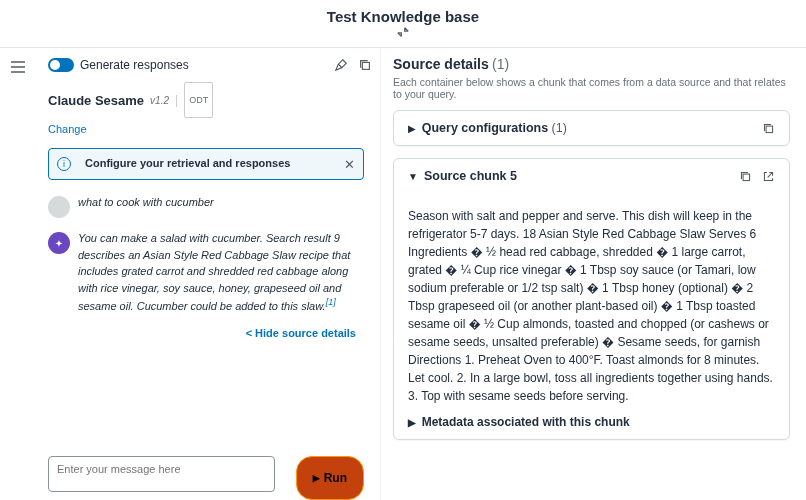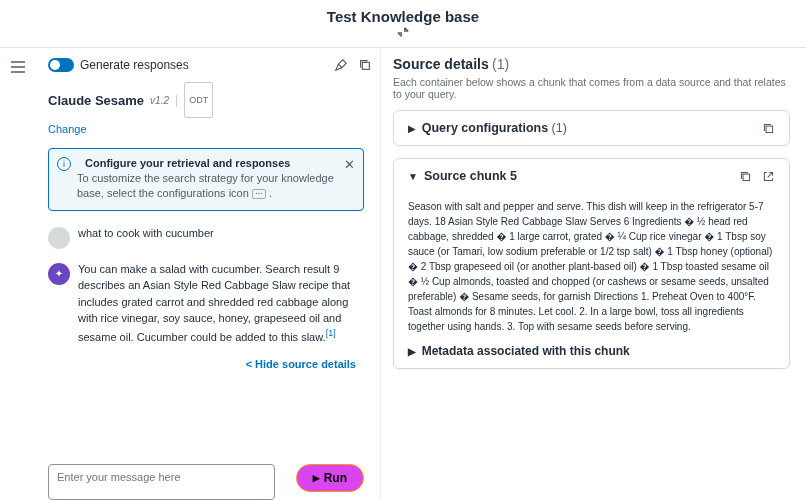--- a/index.html
+++ b/index.html
@@ -24,40 +24,40 @@
 .info-box { margin: 4px 8px 10px 8px; border: 1px solid #0073bb; border-radius: 4px; background: #f0f7fb; padding: 8px 26px 8px 28px; position: relative; font-size: 11px; }
 .info-box .info-ic { position: absolute; left: 8px; top: 8px; width: 14px; height: 14px; border: 1.5px solid #0073bb; border-radius: 50%; color: #0073bb; font-size: 9px; line-height: 12px; text-align: center; }
 .info-box .close-ic { position: absolute; right: 8px; top: 8px; color: #545b64; cursor: pointer; font-size: 13px; }
 .info-title { font-weight: 700; margin-bottom: 2px; margin-left: 8px; }
 .info-text { color: #545b64; line-height: 1.4; }
 .cfg-dots { display: inline-block; border: 1px solid #aaa; border-radius: 2px; padding: 0 2px; font-size: 8px; line-height: 8px; vertical-align: middle; }
 .chat { flex: 1; overflow: auto; padding: 4px 8px; }
 .msg { display: flex; gap: 8px; margin-bottom: 12px; }
 .avatar { width: 22px; height: 22px; border-radius: 50%; background: #d5dbdb; flex-shrink: 0; margin-top: 2px; }
 .avatar.bot { background: #6b46c1; color: #fff; display: flex; align-items: center; justify-content: center; font-size: 10px; }
-.msg-text { font-size: 11px; color: #232f3e; line-height: 1.5; }
+.msg-text { font-size: 11px; color: #232f3e; line-height: 1.5; font-style: italic; }
 .citation { color: #0073bb; font-size: 9px; vertical-align: super; }
 .hide-link { text-align: right; padding: 0 8px; }
 .hide-link a { color: #0073bb; font-size: 11px; font-weight: 700; text-decoration: none; }
 .composer { display: flex; gap: 21px; padding: 8px; }
 .composer textarea { flex: 1; border: 1px solid #879596; border-radius: 4px; padding: 6px 8px; font-size: 11px; color: #687078; resize: none; height: 36px; font-family: inherit; }
-.run-btn { background: #d946ef; border: 1px solid #ff9900; border-radius: 16px; padding: 4px 16px; font-size: 12px; font-weight: 700; display: flex; align-items: center; gap: 4px; cursor: pointer; height: 28px; align-self: flex-start; }
+.run-btn { background: #c2410c; border: 1px solid #ff9900; border-radius: 16px; padding: 4px 16px; font-size: 12px; font-weight: 700; display: flex; align-items: center; gap: 4px; cursor: pointer; height: 44px; align-self: flex-start; }
 .run-btn::before { content: "▶"; font-size: 9px; }
 .right-panel { flex: 1; padding: 6px 16px 6px 12px; border-left: 1px solid #eee; }
 .sd-head { padding: 2px 0 2px 0; }
 .sd-title { font-size: 14px; font-weight: 700; display: inline; }
 .sd-count { font-weight: 400; color: #687078; }
 .sd-sub { font-size: 10.5px; color: #687078; margin-top: 2px; margin-bottom: 10px; }
 .card { border: 1px solid #d5dbdb; border-radius: 6px; padding: 10px 14px; margin-bottom: 12px; box-shadow: 0 1px 1px rgba(0,0,0,0.04); }
 .card-head { display: flex; align-items: center; gap: 6px; cursor: pointer; }
 .caret { font-size: 10px; }
 .card-title { font-size: 12.5px; font-weight: 700; flex: 1; }
 .card-title .cnt { font-weight: 400; color: #545b64; }
 .card-icons { display: flex; gap: 10px; color: #545b64; }
-.chunk-body { font-size: 10px; color: #232f3e; line-height: 1.5; margin: 16px 0 10px 0; }
+.chunk-body { font-size: 12px; color: #232f3e; line-height: 1.5; margin: 24px 0 10px 0; }
 .sub-exp { display: flex; align-items: center; gap: 6px; cursor: pointer; font-size: 12px; font-weight: 700; }
 svg { display: block; }
 .icon-btn { cursor: pointer; }
 </style>
 </head>
 <body>
 
 <div class="header">
   <h1>Test Knowledge base</h1>
   <span class="collapse-ic icon-btn">
@@ -102,23 +102,20 @@
       <span class="model-tag">ODT</span>
     </div>
     <div class="change-link">
       <a href="#">Change</a>
     </div>
 
     <div class="info-box">
       <span class="info-ic">i</span>
       <span class="close-ic">✕</span>
       <div class="info-title">Configure your retrieval and responses</div>
-      <div class="info-text">
-        <span>To customize the search strategy for your knowledge base, select the configurations icon </span><span class="cfg-dots">⋯</span><span> .</span>
-      </div>
     </div>
 
     <div class="chat">
       <div class="msg">
         <div class="avatar"></div>
         <div class="msg-text">what to cook with cucumber</div>
       </div>
       <div class="msg">
         <div class="avatar bot">✦</div>
         <div class="msg-text">

